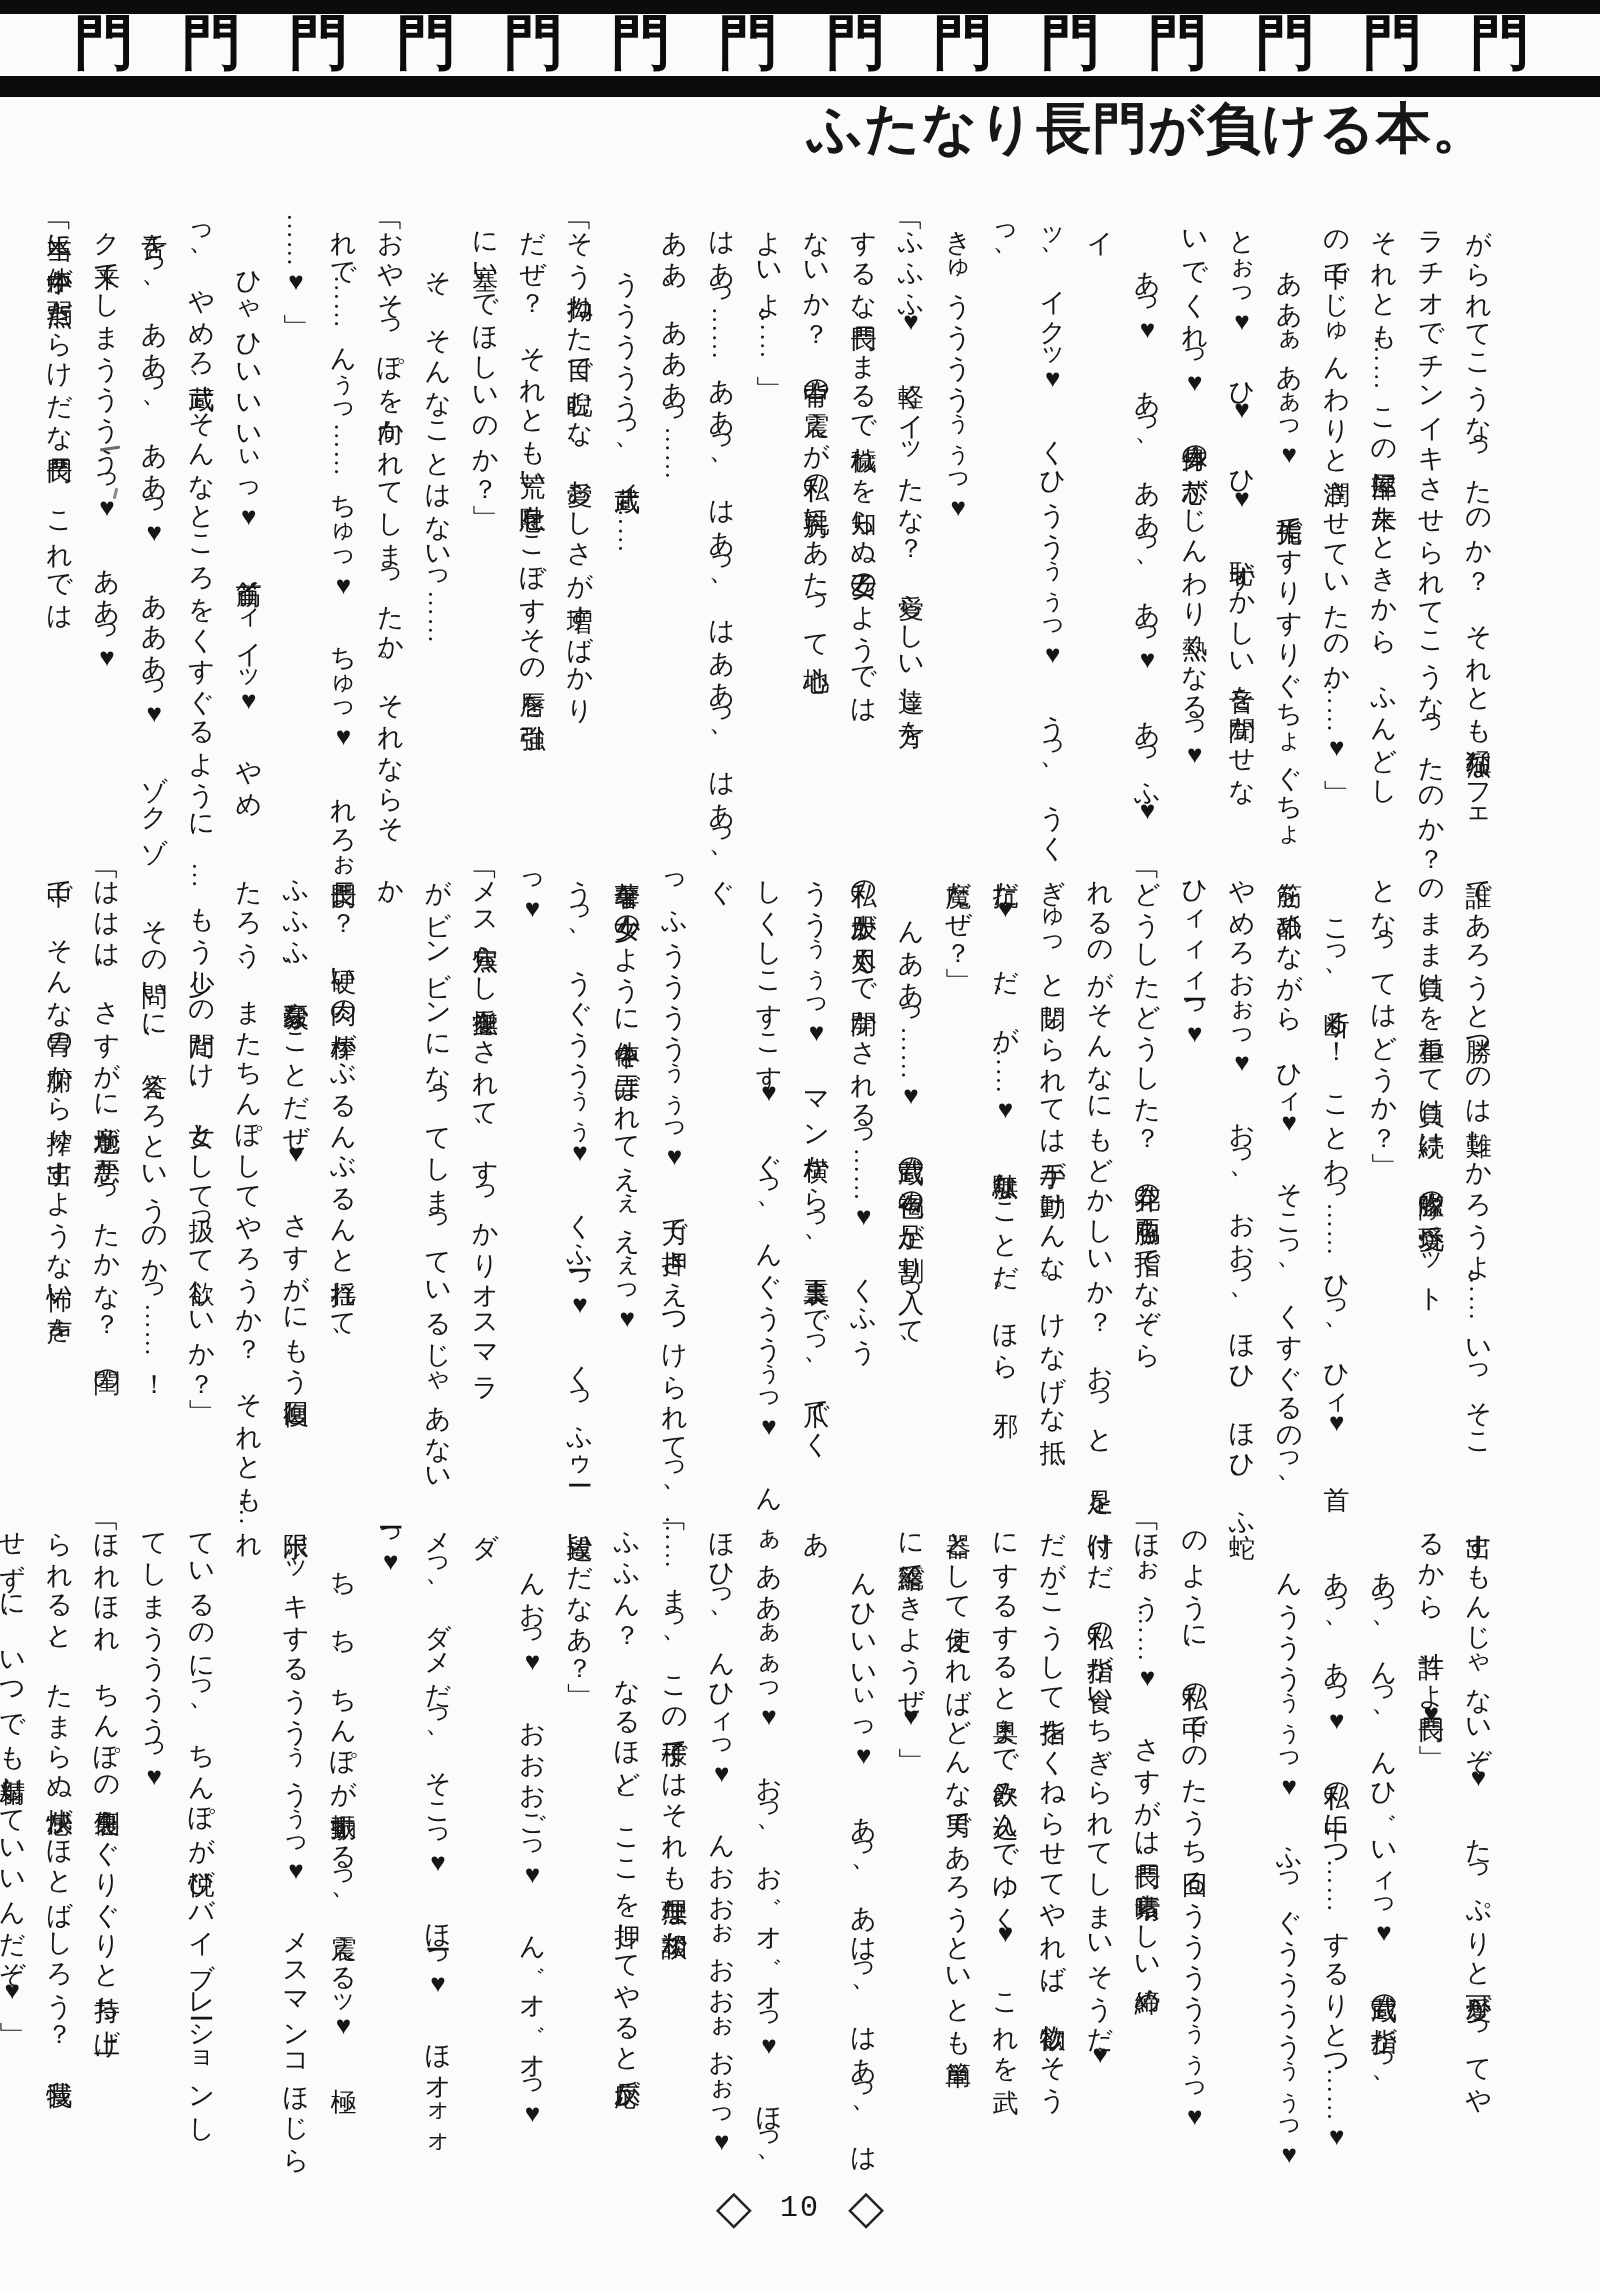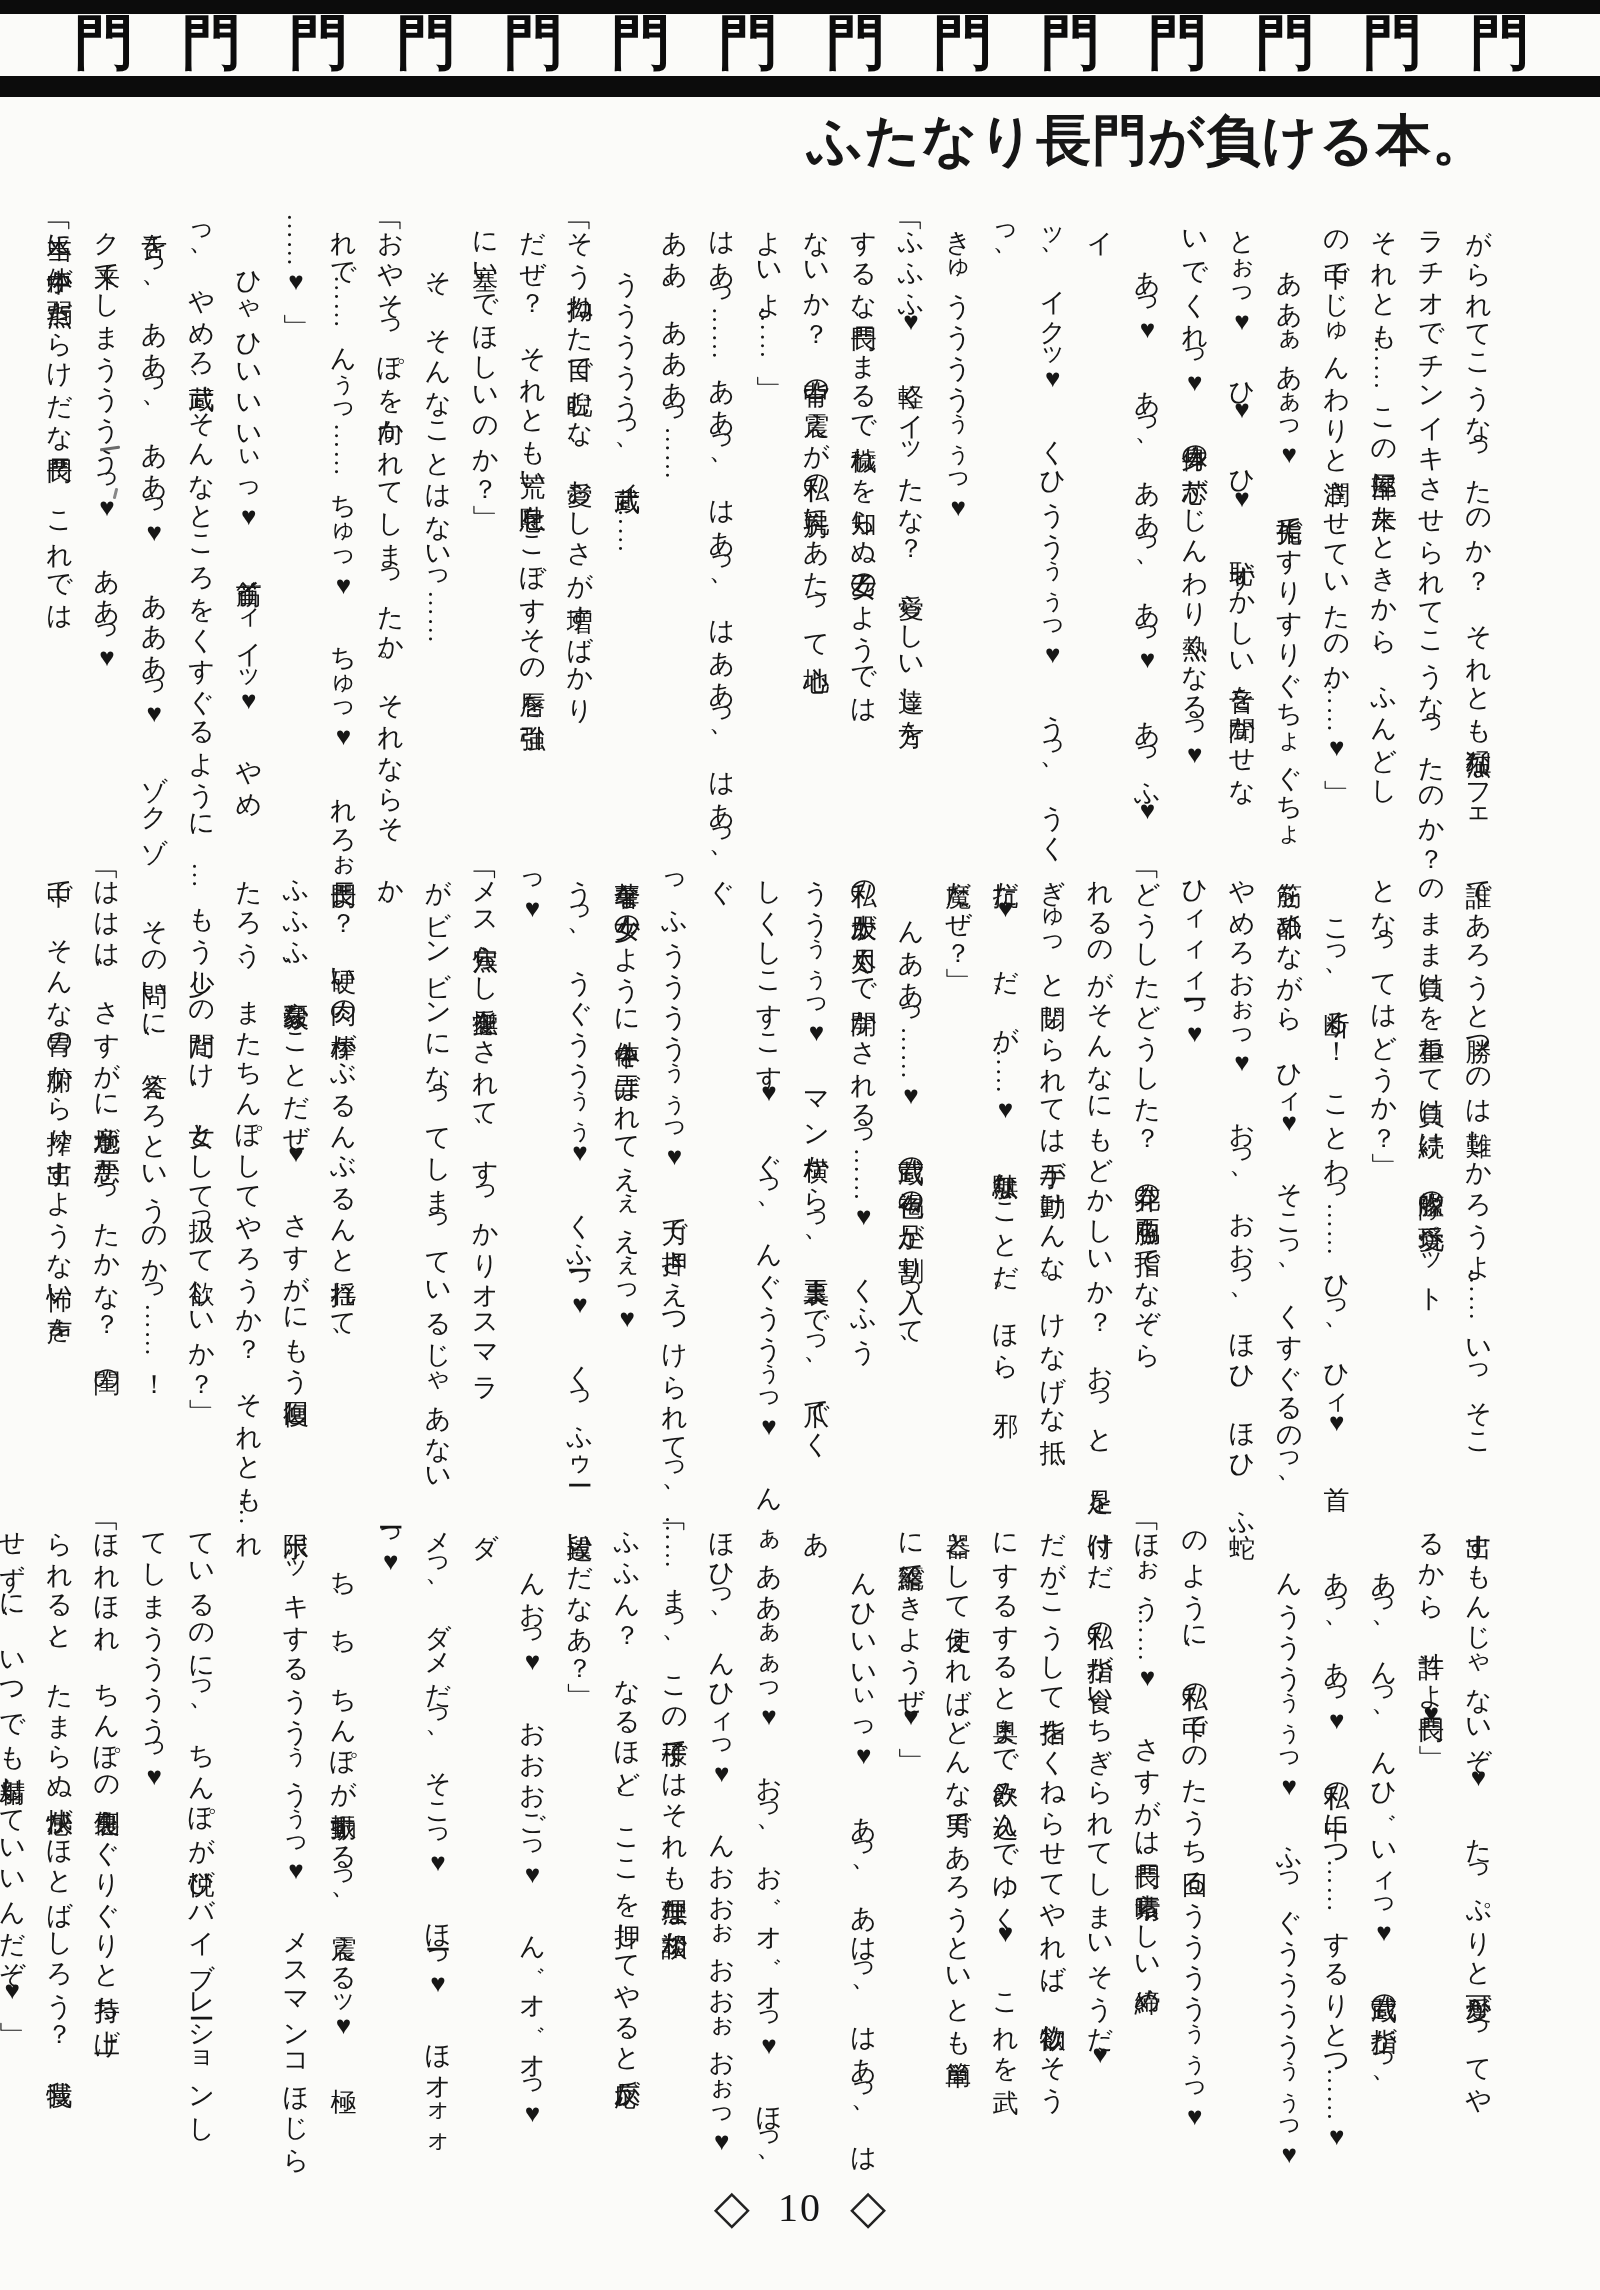--- a/index.html
+++ b/index.html
@@ -12,39 +12,39 @@
   .stripe{position:absolute;left:0;right:0;background:#0c0c0c;}
   .stripe.top{top:0;height:14px;}
   .stripe.thick{top:76px;height:21px;}
   .kanji-banner{
     position:absolute;left:74px;right:70px;top:10px;height:64px;
     display:flex;justify-content:space-between;align-items:center;
     font-family:"DejaVu Sans","Liberation Sans",sans-serif;
     font-weight:900;font-size:60px;line-height:1;color:#0c0c0c;
   }
   .title{
-    position:absolute;top:104px;right:112px;margin:0;
+    position:absolute;top:92px;right:112px;margin:0;
     font-size:55px;font-weight:600;letter-spacing:1px;white-space:nowrap;font-family:Liberation Serif, serif;
   }
   .band{
     position:absolute;right:98px;width:1372px;height:668px;
     writing-mode:vertical-rl;
     font-size:26px;line-height:47.3px;letter-spacing:1.2px;
   }
   #band-1{top:213px;}
   #band-2{top:862px;}
   #band-3{top:1514px;}
   .band p.col{margin:0;padding:0;}
   .band p.col.indent{text-indent:40px;}
   .footer{
     position:absolute;top:2184px;left:0;right:0;
     display:flex;justify-content:center;align-items:center;gap:28px;
   }
   .footer .diamond{font-size:47px;line-height:1;color:#222;}
-  .footer .pagenum{font-size:40px;line-height:1;letter-spacing:2px;}
+  .footer .pagenum{font-size:30px;line-height:1;letter-spacing:2px;font-family:Liberation Mono, monospace;}
   .speck{position:absolute;background:#3a3a3a;border-radius:1px;}
   .speck.dash{left:100px;top:447px;width:20px;height:3px;transform:rotate(-8deg);opacity:.75;}
   .speck.tick{left:114px;top:488px;width:3px;height:11px;transform:rotate(14deg);opacity:.6;}
 </style>
 </head>
 <body>
 
 <div>
 
   <div class="stripe top"></div>

